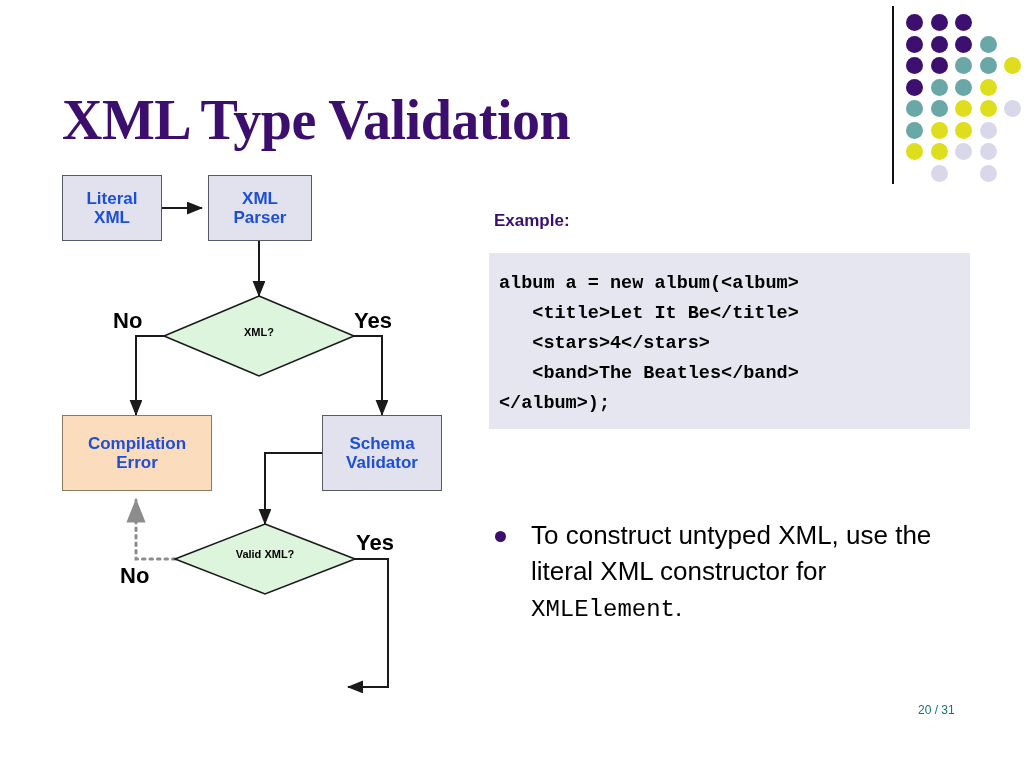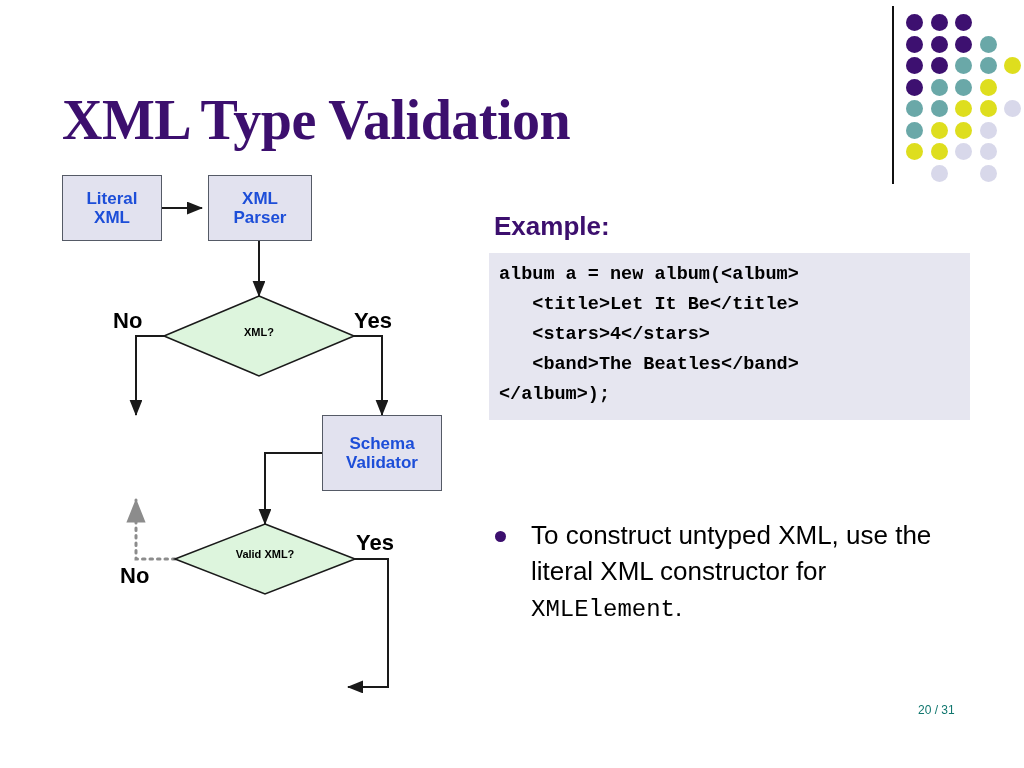--- a/index.html
+++ b/index.html
@@ -96,30 +96,30 @@
     position: absolute;
     left: 0;
     top: 0;
   }
 
   
   #example-heading {
     position: absolute;
     left: 494px;
     top: 211px;
-    font-size: 26px;
+    font-size: 17px;
     font-weight: bold;
     color: #3c0f6e;
   }
   #code-block {
     position: absolute;
     left: 489px;
     top: 253px;
     width: 481px;
-    padding: 7px 10px 10px 10px;
+    padding: 16px 10px 10px 10px;
     box-sizing: border-box;
     background: #e6e6f0;
     font-family: "Liberation Mono", monospace;
     font-weight: bold;
     font-size: 18.5px;
     color: #000000;
     line-height: 1.62;
     white-space: pre;
   }
   #bullet-block {
@@ -227,20 +227,22 @@
 
     <polygon points="265,524 355,559 265,594 175,559" fill="#ddf5dd" stroke="#1a1a1a" stroke-width="1.6"></polygon>
   </svg>
 
   <div class="node" style="left: 62px; top: 175px; width: 100px; height: 66px; white-space: pre-line;">Literal
 XML</div>
 
   <div class="node" style="left: 208px; top: 175px; width: 104px; height: 66px; white-space: pre-line;">XML
 Parser</div>
 
+  <div class="node error" style="left: 62px; top: 415px; width: 150px; height: 76px; white-space: pre-line;">Compilation
+Error</div>
 
   <div class="node" style="left: 322px; top: 415px; width: 120px; height: 76px; white-space: pre-line;">Schema
 Validator</div>
 
 
   <div class="diamond-label" style="left:209px; top:326px; width:100px;">XML?</div>
   <div class="diamond-label" style="left:195px; top:548px; width:140px;">Valid XML?</div>
 
   <div class="edge-label" style="left:113px; top:308px;">No</div>
   <div class="edge-label" style="left:354px; top:308px;">Yes</div>

